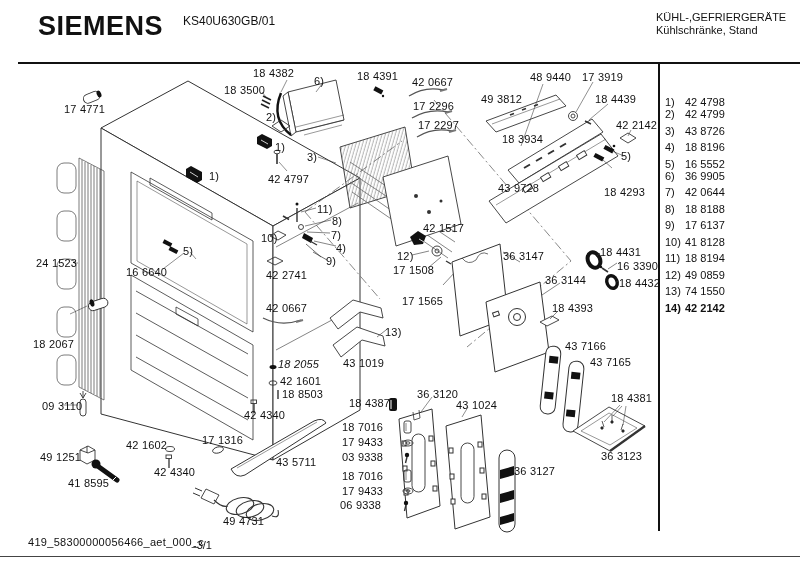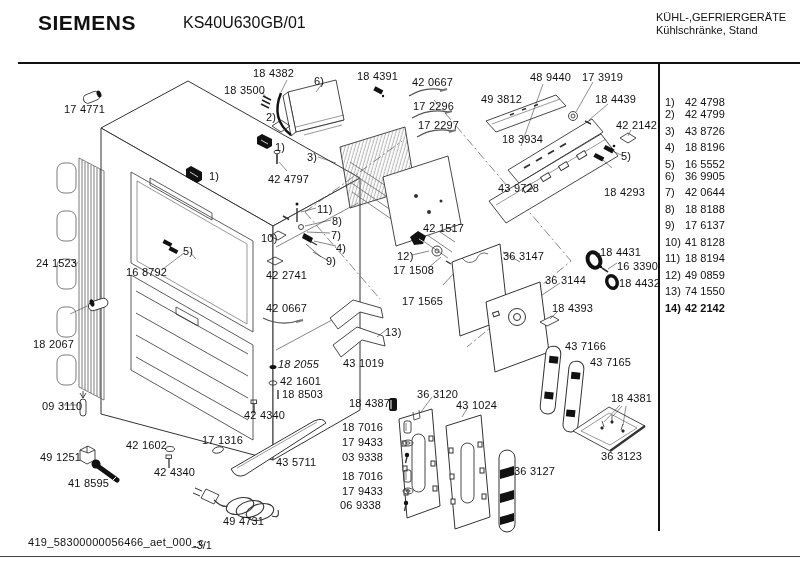--- a/index.html
+++ b/index.html
@@ -1,19 +1,19 @@
 <!DOCTYPE html>
 <html><head>
 <meta charset="utf-8">
 <style>
   html,body{margin:0;padding:0;background:#fff;}
   .page{position:relative;width:800px;height:566px;background:#fff;overflow:hidden;
         font-family:"Liberation Sans",sans-serif;color:#111;}
-  .brand{position:absolute;left:38px;top:11px;font-size:21px;font-weight:700;letter-spacing:.5px;}
-  .model{position:absolute;left:163px;top:14px;font-size:16px;padding-left:20px;}
+  .brand{position:absolute;left:38px;top:11px;font-size:27px;font-weight:700;letter-spacing:.5px;}
+  .model{position:absolute;left:163px;top:14px;font-size:12px;padding-left:20px;}
   .prod{position:absolute;left:656px;top:11px;font-size:11px;line-height:12.5px;}
   .rule-top{position:absolute;left:18px;width:782px;top:62px;height:2px;background:#111;}
   .rule-v{position:absolute;left:658px;top:64px;width:2px;height:467px;background:#111;}
   .rule-bottom{position:absolute;left:0;width:800px;top:556px;height:1px;background:#444;}
   .diagram-svg{position:absolute;left:0;top:0;}
   .labels{position:absolute;left:0;top:0;width:800px;height:566px;pointer-events:none;}
   .plabel{position:absolute;font-size:11px;white-space:nowrap;letter-spacing:.2px;color:#111;}
   .sb-title{position:absolute;left:665px;top:67px;font-size:11px;line-height:13px;}
   .sb-items{position:absolute;left:665px;top:97px;font-size:11px;}
   .sb-row{display:flex;line-height:11.5px;}
@@ -347,21 +347,21 @@
       <span class="plabel" style="left: 402px; top: 282px; margin-top: 13px;">17 1565</span>
       <span class="plabel" style="left: 503px; top: 250px;">36 3147</span>
       <span class="plabel" style="left: 545px; top: 274px;">36 3144</span>
       <span class="plabel" style="left: 600px; top: 246px;">18 4431</span>
       <span class="plabel" style="left: 617px; top: 260px;">16 3390</span>
       <span class="plabel" style="left: 619px; top: 277px;">18 4432</span>
       <span class="plabel" style="left: 552px; top: 302px;">18 4393</span>
       <span class="plabel" style="left: 565px; top: 340px;">43 7166</span>
       <span class="plabel" style="left: 590px; top: 356px;">43 7165</span>
       <span class="plabel" style="left: 36px; top: 257px;">24 1523</span>
-      <span class="plabel" style="left: 126px; top: 266px;">16 8792</span>
+      <span class="plabel" style="left: 126px; top: 266px;">16 6640</span>
       <span class="plabel" style="left: 183px; top: 245px;">5)</span>
       <span class="plabel" style="left: 266px; top: 269px;">42 2741</span>
       <span class="plabel" style="left: 266px; top: 302px;">42 0667</span>
       <span class="plabel" style="left: 33px; top: 310px; margin-top: 28px;">18 2067</span>
       <span class="plabel" style="left: 385px; top: 326px;">13)</span>
       <span class="plabel" style="left: 343px; top: 357px;">43 1019</span>
       <span class="plabel" style="left: 278px; top: 358px; font-style: italic;">18 2055</span>
       <span class="plabel" style="left: 280px; top: 375px;">42 1601</span>
       <span class="plabel" style="left: 282px; top: 388px;">18 8503</span>
       <span class="plabel" style="left: 42px; top: 400px;">09 3110</span>

